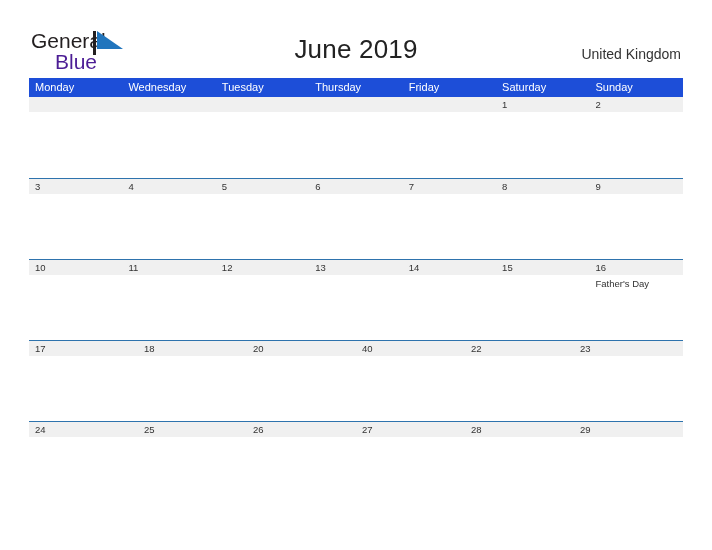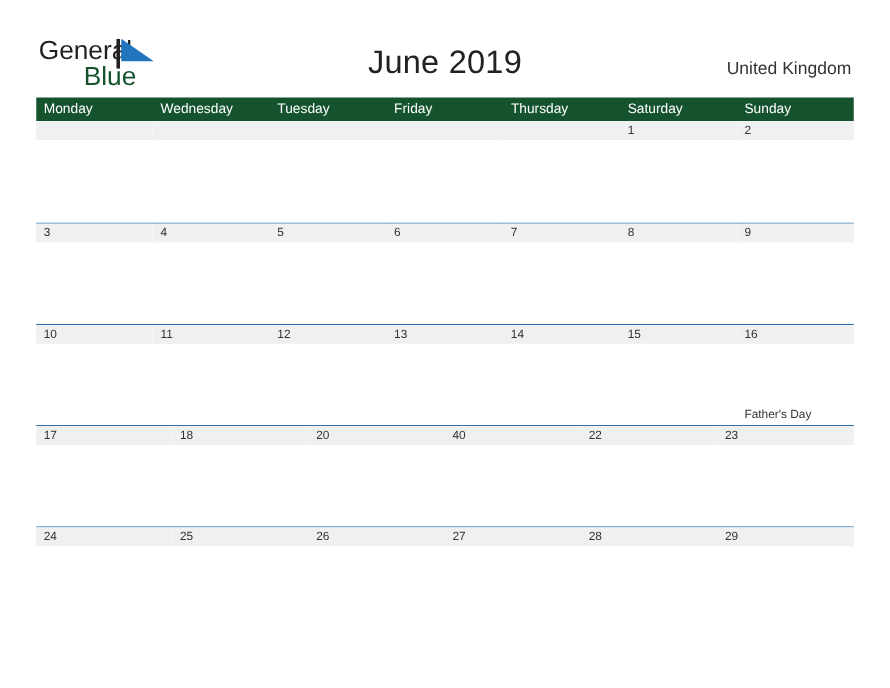--- a/index.html
+++ b/index.html
@@ -45,24 +45,23 @@
     color: #231f20;
     letter-spacing: 0px;
     line-height: 24px;
     white-space: nowrap;
   }
   .logo-blue {
     position: absolute;
     left: 24px;
     top: 21px;
     font-size: 21px;
-    color: #14532d;
+    color: #4c1d95;
     line-height: 24px;
     white-space: nowrap;
-    margin-left: 12px;
   }
   .logo-mark {
     position: absolute;
     left: 62px;
     top: 2px;
     width: 32px;
     height: 24px;
   }
   .logo-mark svg { display: block; }
 
@@ -90,23 +89,22 @@
   
   .calendar {
     position: absolute;
     left: 29px;
     top: 78px;
     width: 654px;
   }
 
   .dow-row {
     display: flex;
-    background: #14532d;
+    background: #1d4ed8;
     height: 19px;
-    justify-content: center;
   }
   .dow-cell {
     flex: 1 1 0;
     color: #ffffff;
     font-size: 11px;
     line-height: 19px;
     padding-left: 6px;
     box-sizing: border-box;
     white-space: nowrap;
     overflow: hidden;
@@ -146,21 +144,20 @@
   .day-events {
     padding: 3px 4px 0 6px;
     box-sizing: border-box;
   }
   .event {
     font-size: 9.5px;
     color: #333333;
     line-height: 12px;
     white-space: nowrap;
     overflow: hidden;
-    margin-top: 48px;
   }
 </style>
 </head>
 <body>
 
 <div class="page">
 
   <div class="top-bar">
 
     <div class="logo">
@@ -178,22 +175,22 @@
 
     <div class="country">United Kingdom</div>
   </div>
 
   <div class="calendar">
 
     <div class="dow-row">
       <div class="dow-cell">Monday</div>
       <div class="dow-cell">Wednesday</div>
       <div class="dow-cell">Tuesday</div>
+      <div class="dow-cell">Thursday</div>
       <div class="dow-cell">Friday</div>
-      <div class="dow-cell">Thursday</div>
       <div class="dow-cell">Saturday</div>
       <div class="dow-cell">Sunday</div>
     </div>
 
     <div class="week-row first">
       <div class="day-cell empty">
         <div class="day-band"></div>
         <div class="day-events"></div>
       </div>
       <div class="day-cell empty">

